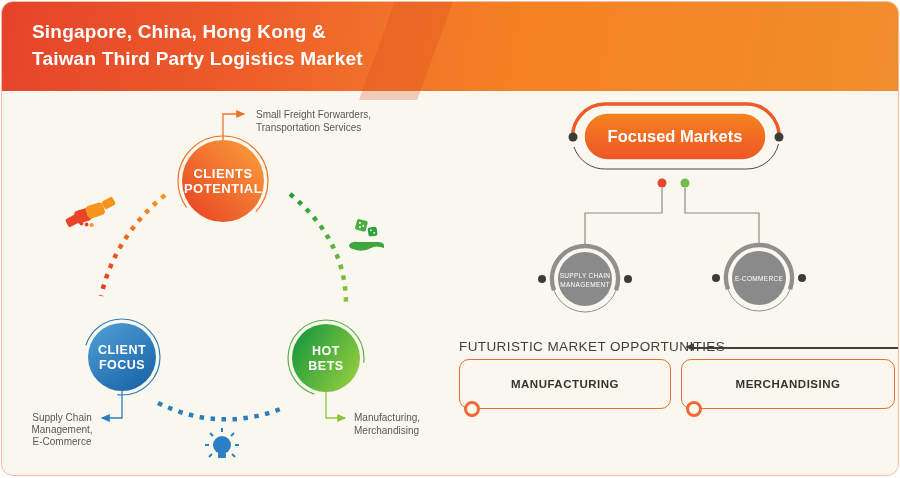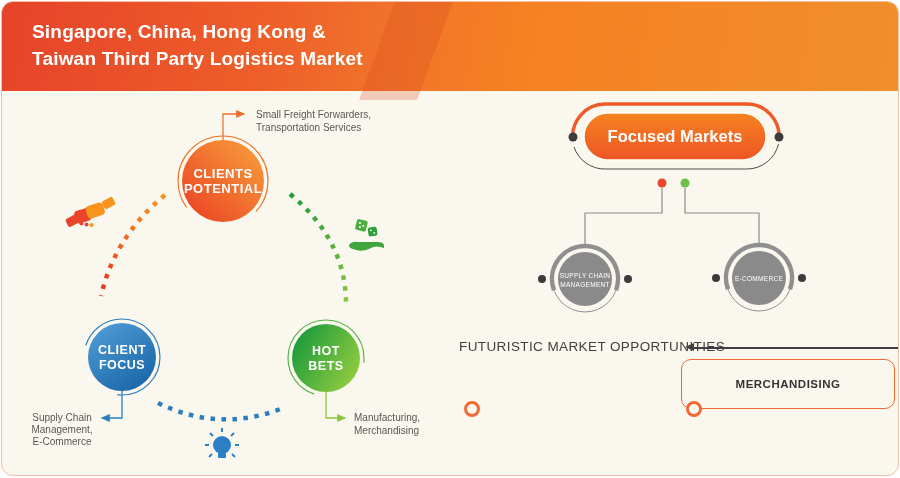--- a/index.html
+++ b/index.html
@@ -194,20 +194,23 @@
         <circle cx="715" cy="277" r="4" fill="#3b3b3b"></circle>
         <circle cx="801" cy="277" r="4" fill="#3b3b3b"></circle>
         <text x="758" y="280" text-anchor="middle" font-size="6.5" fill="#ffffff" letter-spacing="0.3">E-COMMERCE</text>
       </g>
     </svg>
 
     <div class="fmo-heading">FUTURISTIC MARKET OPPORTUNITIES</div>
     <div class="fmo-arrow-line"></div>
     <div class="fmo-arrow-head"></div>
 
+    <div class="opp-box b1">
+      <span>MANUFACTURING</span>
+    </div>
     <div class="opp-box b2">
       <span>MERCHANDISING</span>
     </div>
     <div class="opp-ring r1"></div>
     <div class="opp-ring r2"></div>
 
   </div>
 </div>
 
 </body></html>

